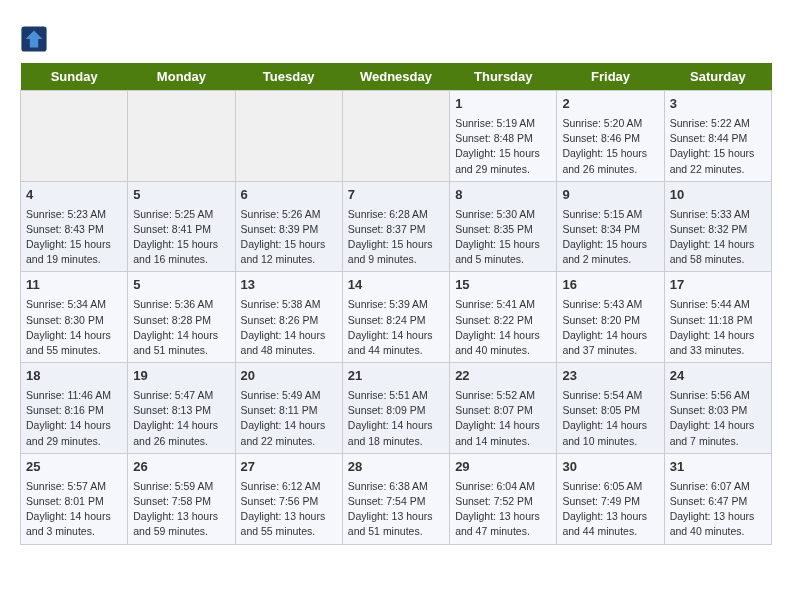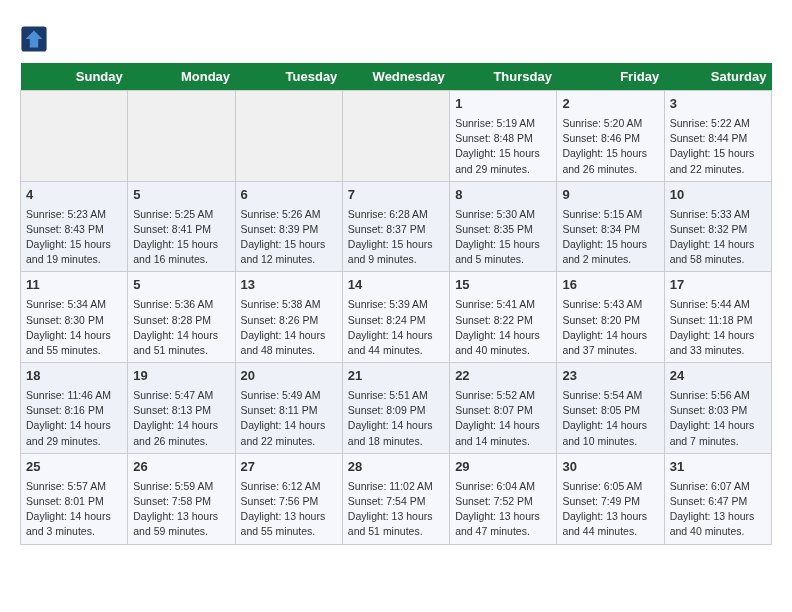--- a/index.html
+++ b/index.html
@@ -38,24 +38,24 @@
       font-size: 16px;
       color: #555;
       font-weight: 600;
     }
     table {
       width: 100%;
       border-collapse: collapse;
       font-size: 11px;
     }
     thead tr th {
-      background-color: #15803d;
+      background-color: #4d7c0f;
       color: #fff;
       padding: 6px 5px;
-      text-align: right;
+      text-align: center;
       font-size: 13px;
       font-weight: 600;
     }
     tbody tr td {
       border: 1px solid #ccc;
       vertical-align: top;
       padding: 4px 5px;
       height: 90px;
       width: 107px;
       background: #fff;
@@ -310,21 +310,21 @@
         </td>
         <td>
           <span class="day-num">27</span>
           <div>Sunrise: 6:12 AM</div>
           <div>Sunset: 7:56 PM</div>
           <div>Daylight: 13 hours</div>
           <div>and 55 minutes.</div>
         </td>
         <td>
           <span class="day-num">28</span>
-          <div>Sunrise: 11:02 AM</div>
+          <div>Sunrise: 6:38 AM</div>
           <div>Sunset: 7:54 PM</div>
           <div>Daylight: 13 hours</div>
           <div>and 51 minutes.</div>
         </td>
         <td>
           <span class="day-num">29</span>
           <div>Sunrise: 6:04 AM</div>
           <div>Sunset: 7:52 PM</div>
           <div>Daylight: 13 hours</div>
           <div>and 47 minutes.</div>

